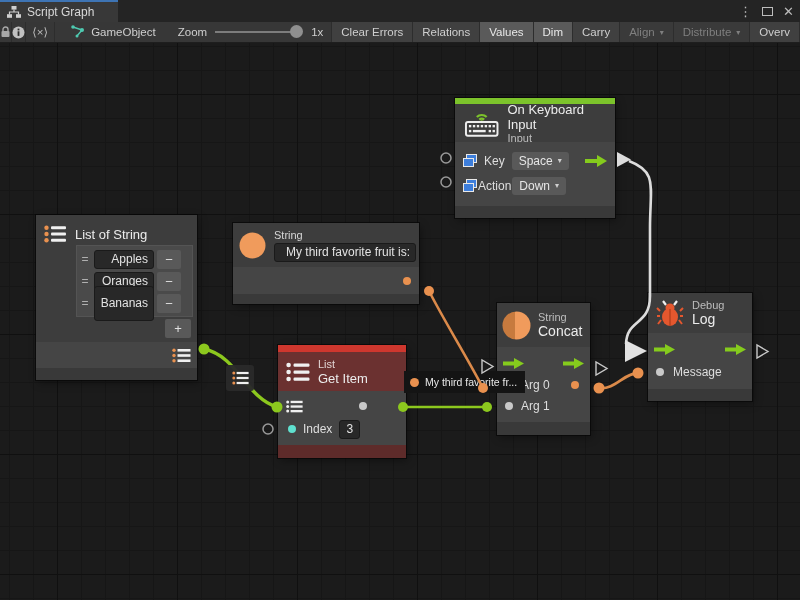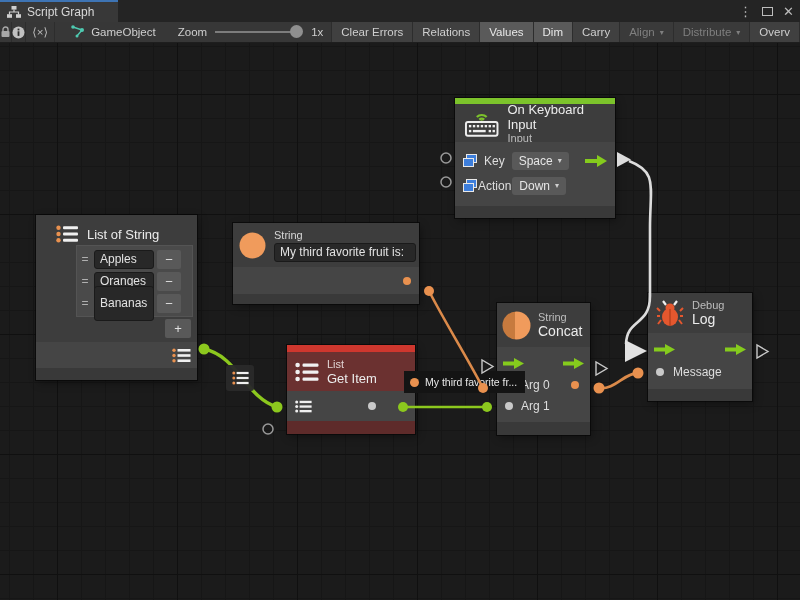--- a/index.html
+++ b/index.html
@@ -37,21 +37,21 @@
   .nhead { background:#3d3d3d; display:flex; align-items:center; }
   .nbody { background:#454545; position:relative; }
   .nfoot { background:#393939; height:12px; }
   .strip { height:6px; }
   .ntitle { color:#ececec; font-size:13px; line-height:15px; }
   .nsub { color:#bdbdbd; font-size:11px; line-height:13px; }
   .prow { position:relative; display:flex; align-items:center; color:#dedede; font-size:12px; }
   .dot { width:8px; height:8px; border-radius:50%; flex:0 0 auto; }
   .dot.gray { background:#c9c9c9; } .dot.teal { background:#5fe0cf; } .dot.orange { background:#e9914f; }
   .field { background:#282828; border:1px solid #1a1a1a; border-radius:3px; color:#e2e2e2;
-           font-size:12px; font-family:"Liberation Sans",sans-serif; padding:1px 5px; }
+           font-size:12px; font-family:"Liberation Sans",sans-serif; padding:1px 5px;text-align:right; }
   .dropdown { background:#595959; border-radius:3px; color:#e6e6e6; font-size:12px; padding:2px 7px;
               display:inline-flex; align-items:center; }
   .sqbtn { width:24px; height:19px; background:#595959; border-radius:2px; color:#e0e0e0; font-size:13px;
            display:flex; align-items:center; justify-content:center; }
   .handle { color:#b0b0b0; font-size:12px; width:12px; text-align:center; }
   .wires { position:absolute; left:0; top:0; width:800px; height:600px; z-index:50; pointer-events:none; }
   .badge { position:absolute; left:226px; top:365px; width:28px; height:26px; background:rgba(42,42,42,.96);
            border-radius:3px; display:flex; align-items:center; justify-content:center; z-index:60; }
   .tooltip { position:absolute; left:404px; top:328px; height:22px; background:#141414; z-index:40;
              display:flex; align-items:center; gap:6px; padding:0 8px 0 6px; color:#e8e8e8; font-size:10.5px; white-space:nowrap; }
@@ -199,21 +199,21 @@
           <span>Down</span>
             <span class="caret">▾</span>
         </span>
       </div>
     </div>
     <div class="nfoot"></div>
   </div>
 
   <div class="node" style="left:36px; top:172px; width:161px; background:#3d3d3d">
     <div style="padding:8px 0 2px">
-      <div style="display:flex; align-items:center; gap:9px; padding-left:20px; height:22px">
+      <div style="display:flex; align-items:center; gap:9px; padding-left:8px; height:22px">
         <svg width="22" height="18" viewBox="0 0 22 18">
           <circle cx="2.5" cy="2.8" r="2.2" fill="#e9914f"></circle>
             <circle cx="2.5" cy="9" r="2.2" fill="#e9914f"></circle>
             <circle cx="2.5" cy="15.2" r="2.2" fill="#e9914f"></circle>
           <rect x="7" y="1.3" width="15" height="3" rx="1" fill="#f0f0f0"></rect>
             <rect x="7" y="7.5" width="15" height="3" rx="1" fill="#f0f0f0"></rect>
             <rect x="7" y="13.7" width="15" height="3" rx="1" fill="#f0f0f0"></rect>
         </svg>
         <span class="ntitle">List of String</span>
       </div>
@@ -260,21 +260,21 @@
         <div class="nsub" style="color:#d6d6d6">String</div>
         <input class="field" style="width: 142px; height: 19px; margin-top: 1px;" readonly="" value="My third favorite fruit is:">
       </div>
     </div>
     <div class="nbody" style="height:27px">
       <span class="dot orange" style="position:absolute; right:8px; top:10px"></span>
     </div>
     <div class="nfoot" style="height:10px"></div>
   </div>
 
-  <div class="node" style="left:287px; top:302px; width:128px">
+  <div class="node" style="left:278px; top:302px; width:128px">
     <div class="strip" style="height:7px; background:#ce372e"></div>
     <div class="nhead" style="height:39px; gap:8px; padding-left:8px; background:#6b3130">
       <svg width="24" height="20" viewBox="0 0 24 20">
         <circle cx="2.6" cy="3" r="2.3" fill="#f0f0f0"></circle>
           <circle cx="2.6" cy="10" r="2.3" fill="#f0f0f0"></circle>
           <circle cx="2.6" cy="17" r="2.3" fill="#f0f0f0"></circle>
         <rect x="7.5" y="1.5" width="16" height="3.2" rx="1.2" fill="#f0f0f0"></rect>
           <rect x="7.5" y="8.5" width="16" height="3.2" rx="1.2" fill="#f0f0f0"></rect>
           <rect x="7.5" y="15.5" width="16" height="3.2" rx="1.2" fill="#f0f0f0"></rect>
       </svg>
@@ -287,20 +287,25 @@
       <div class="prow" style="height:22px; padding-left:8px">
         <svg width="17" height="13" viewBox="0 0 17 13">
           <circle cx="1.7" cy="1.9" r="1.5" fill="#f0f0f0"></circle>
             <circle cx="1.7" cy="6.5" r="1.5" fill="#f0f0f0"></circle>
             <circle cx="1.7" cy="11.1" r="1.5" fill="#f0f0f0"></circle>
           <rect x="4.6" y="0.8" width="12" height="2.3" fill="#f0f0f0"></rect>
             <rect x="4.6" y="5.4" width="12" height="2.3" fill="#f0f0f0"></rect>
             <rect x="4.6" y="10" width="12" height="2.3" fill="#f0f0f0"></rect>
         </svg>
         <span class="dot gray" style="position:absolute; left:81px"></span>
+      </div>
+      <div class="prow" style="height:24px; padding-left:10px; gap:7px">
+        <span class="dot teal"></span>
+        <span>Index</span>
+        <input class="field" style="width: 21px; height: 19px; text-align: center; padding: 1px 2px;" readonly="" value="3">
       </div>
     </div>
     <div class="nfoot" style="height:13px; background:#5e2b2a"></div>
   </div>
 
   <div class="node" style="left:497px; top:260px; width:93px">
     <div class="nhead" style="height:44px; gap:7px; padding-left:5px">
       <svg width="29" height="29" viewBox="0 0 29 29">
         <defs>
             <linearGradient id="cg" x1="0" y1="0" x2="1" y2="0">

